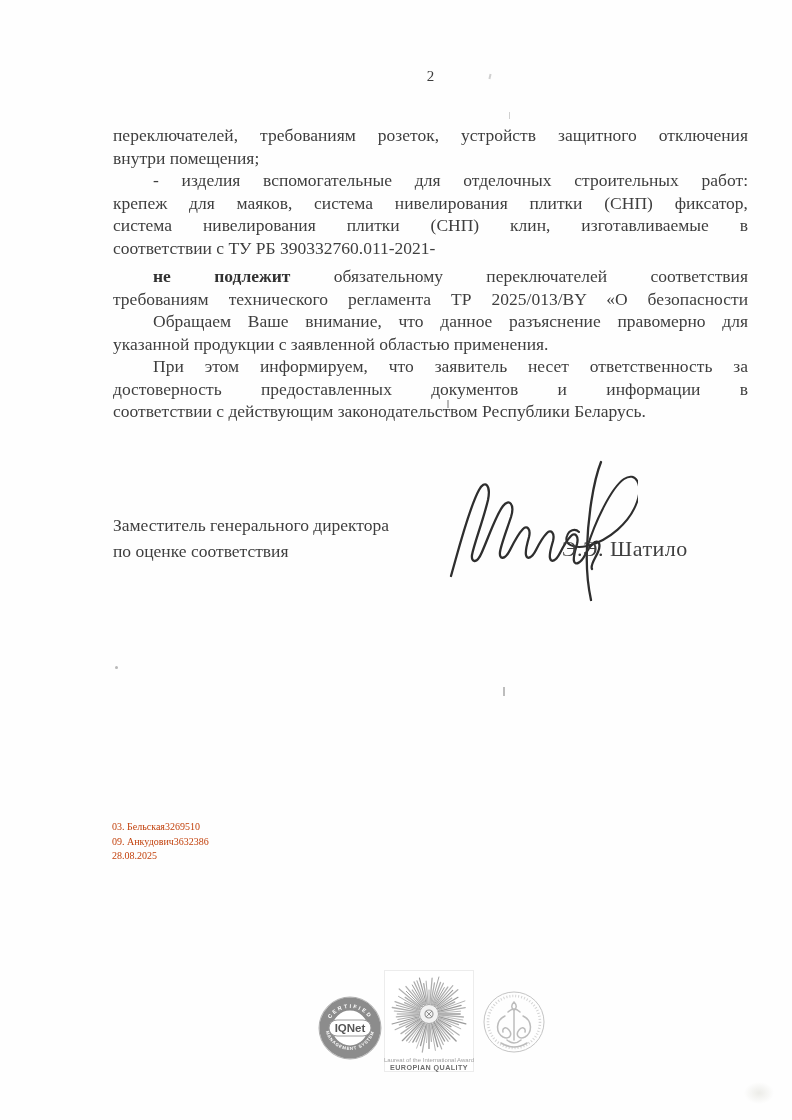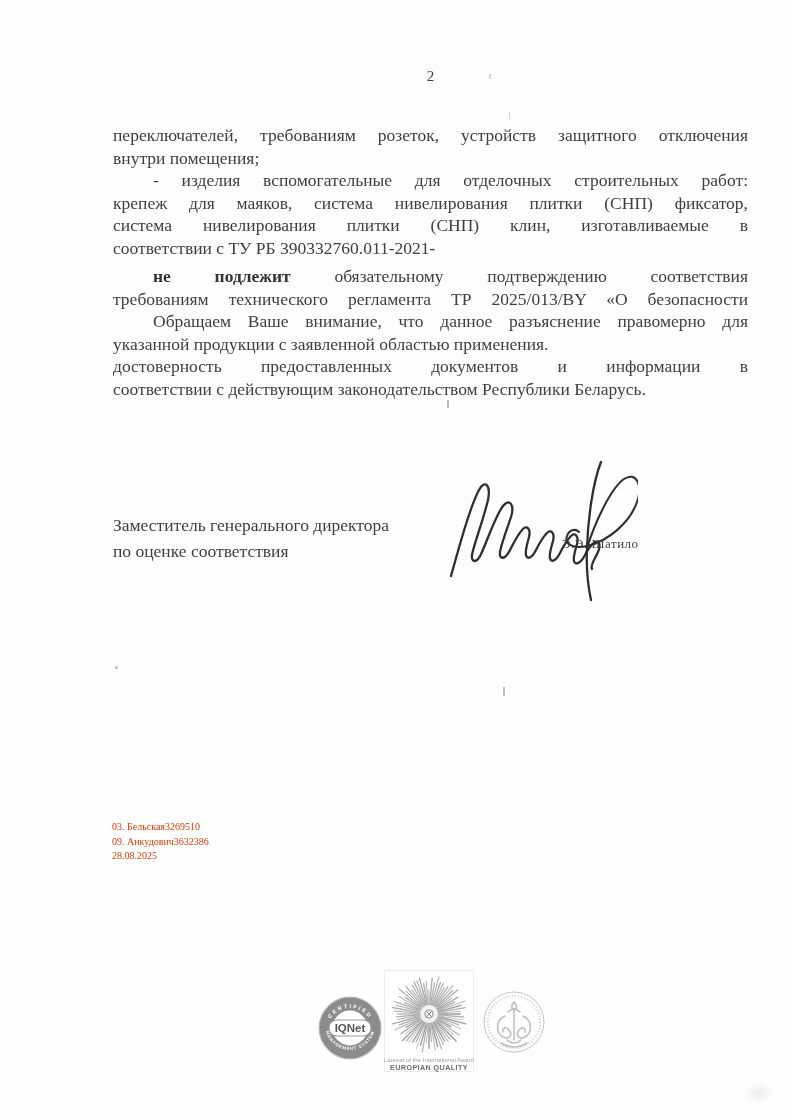--- a/index.html
+++ b/index.html
@@ -23,21 +23,21 @@
   .line{line-height:22.5px;white-space:normal;}
   .line.fill{text-align:justify;text-align-last:justify;}
   .line.indent{text-indent:40px;}
   .seg-bold{font-weight:bold;color:#323232;}
   .sign-title{
     position:absolute;left:113px;top:512px;
     font-size:17.5px;line-height:26px;color:#3e3e3e;
   }
   .sign-name{
     position:absolute;left:562px;top:536px;
-    font-size:13px;color:#3f3f3f;letter-spacing:0.5px;
+    font-size:22px;color:#3f3f3f;letter-spacing:0.5px;
   }
   .signature-svg{position:absolute;left:443px;top:448px;}
   .footer-codes{
     position:absolute;left:112px;top:820px;
     font-size:10px;line-height:14.6px;color:#c2410c;
   }
   .logo-iqnet{position:absolute;left:317px;top:995px;}
   .logo-award{position:absolute;left:384px;top:970px;}
   .logo-emblem{position:absolute;left:481px;top:988px;}
   .artifact{position:absolute;background:#9a9a9a;}
@@ -60,28 +60,29 @@
         <div class="line fill"><span>переключателей, требованиям розеток, устройств защитного отключения</span></div>
         <div class="line"><span>внутри помещения;</span></div>
       </div>
       <div class="para">
         <div class="line fill indent"><span>- изделия вспомогательные для отделочных строительных работ:</span></div>
         <div class="line fill"><span>крепеж для маяков, система нивелирования плитки (СНП) фиксатор,</span></div>
         <div class="line fill"><span>система нивелирования плитки (СНП) клин, изготавливаемые в</span></div>
         <div class="line"><span>соответствии с ТУ РБ 390332760.011-2021-</span></div>
       </div>
       <div class="para" style="margin-top: 6px;">
-        <div class="line fill indent"><span class="seg-bold">не подлежит</span><span> обязательному подтверждению соответствия</span></div>
+        <div class="line fill indent"><span class="seg-bold">не подлежит</span><span> обязательному переключателей соответствия</span></div>
         <div class="line fill"><span>требованиям технического регламента ТР 2025/013/BY «О безопасности</span></div>
       </div>
       <div class="para">
         <div class="line fill indent"><span>Обращаем Ваше внимание, что данное разъяснение правомерно для</span></div>
         <div class="line"><span>указанной продукции с заявленной областью применения.</span></div>
       </div>
       <div class="para">
+        <div class="line fill indent"><span>При этом информируем, что заявитель несет ответственность за</span></div>
         <div class="line fill"><span>достоверность предоставленных документов и информации в</span></div>
         <div class="line"><span>соответствии с действующим законодательством Республики Беларусь.</span></div>
       </div>
     </div>
 
   <div class="sign-title">
     <div>Заместитель генерального директора</div>
     <div>по оценке соответствия</div>
   </div>
 

